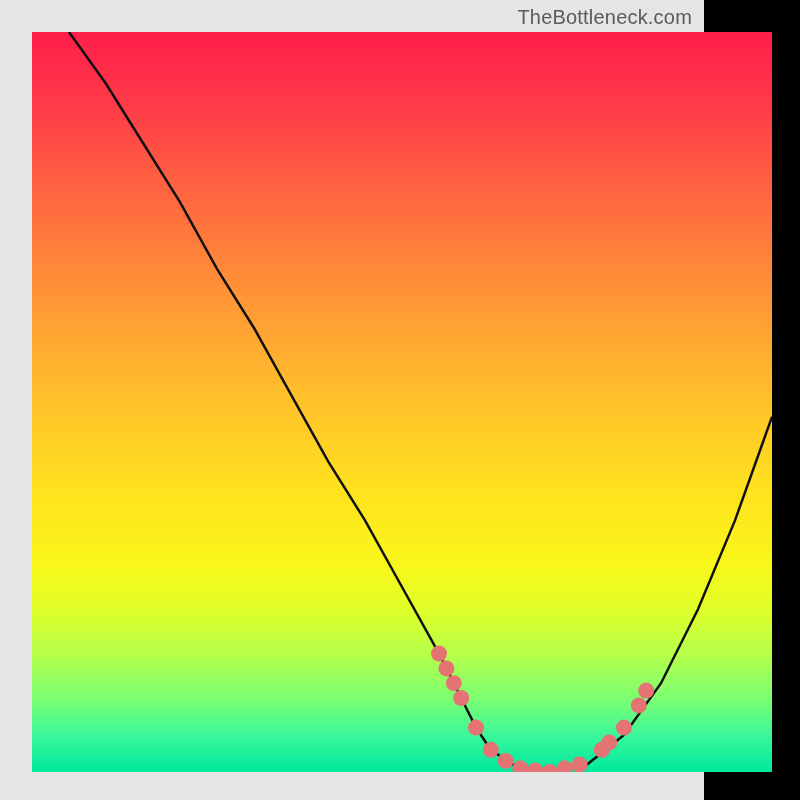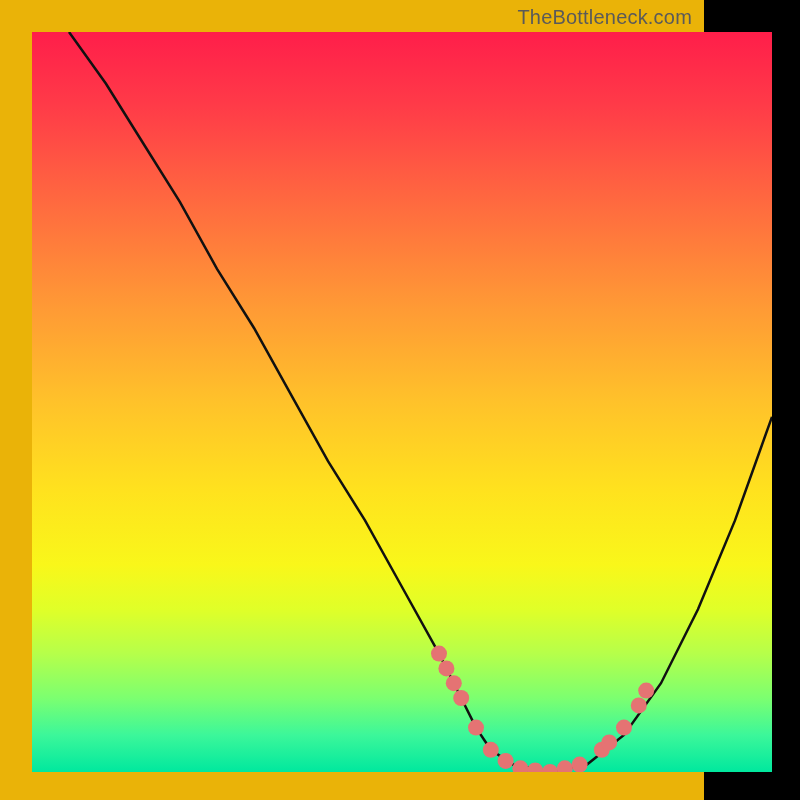--- a/index.html
+++ b/index.html
@@ -9,21 +9,21 @@
     height: 800px;
     background: #000;
     overflow: hidden;
   }
   .frame {
     position: absolute;
     top: 0;
     left: 0;
     width: 704px;
     height: 800px;
-    background: #eab308;
+    background: #e5e5e5;
   }
   .plot-area {
     position: absolute;
     top: 32px;
     left: 32px;
     width: 740px;
     height: 740px;
     background: linear-gradient(
       to bottom,
       #ff1e4a 0%,

